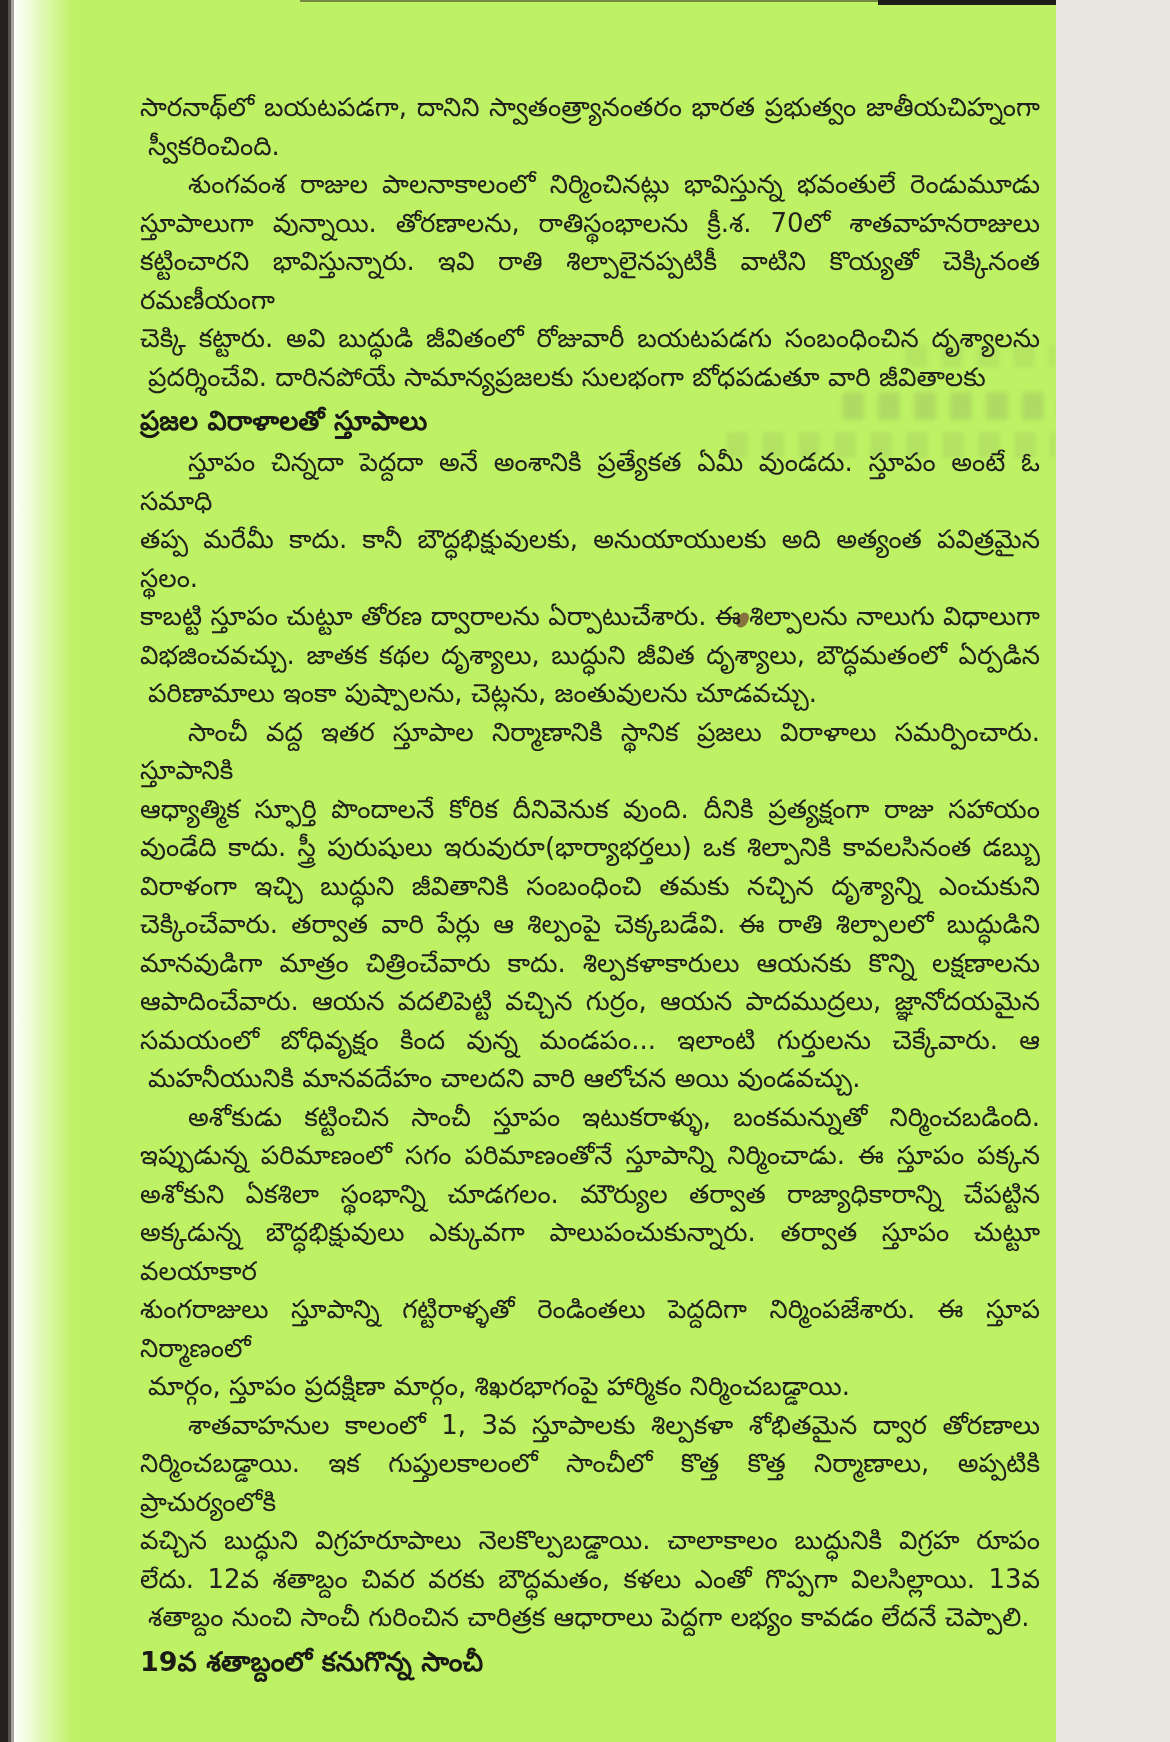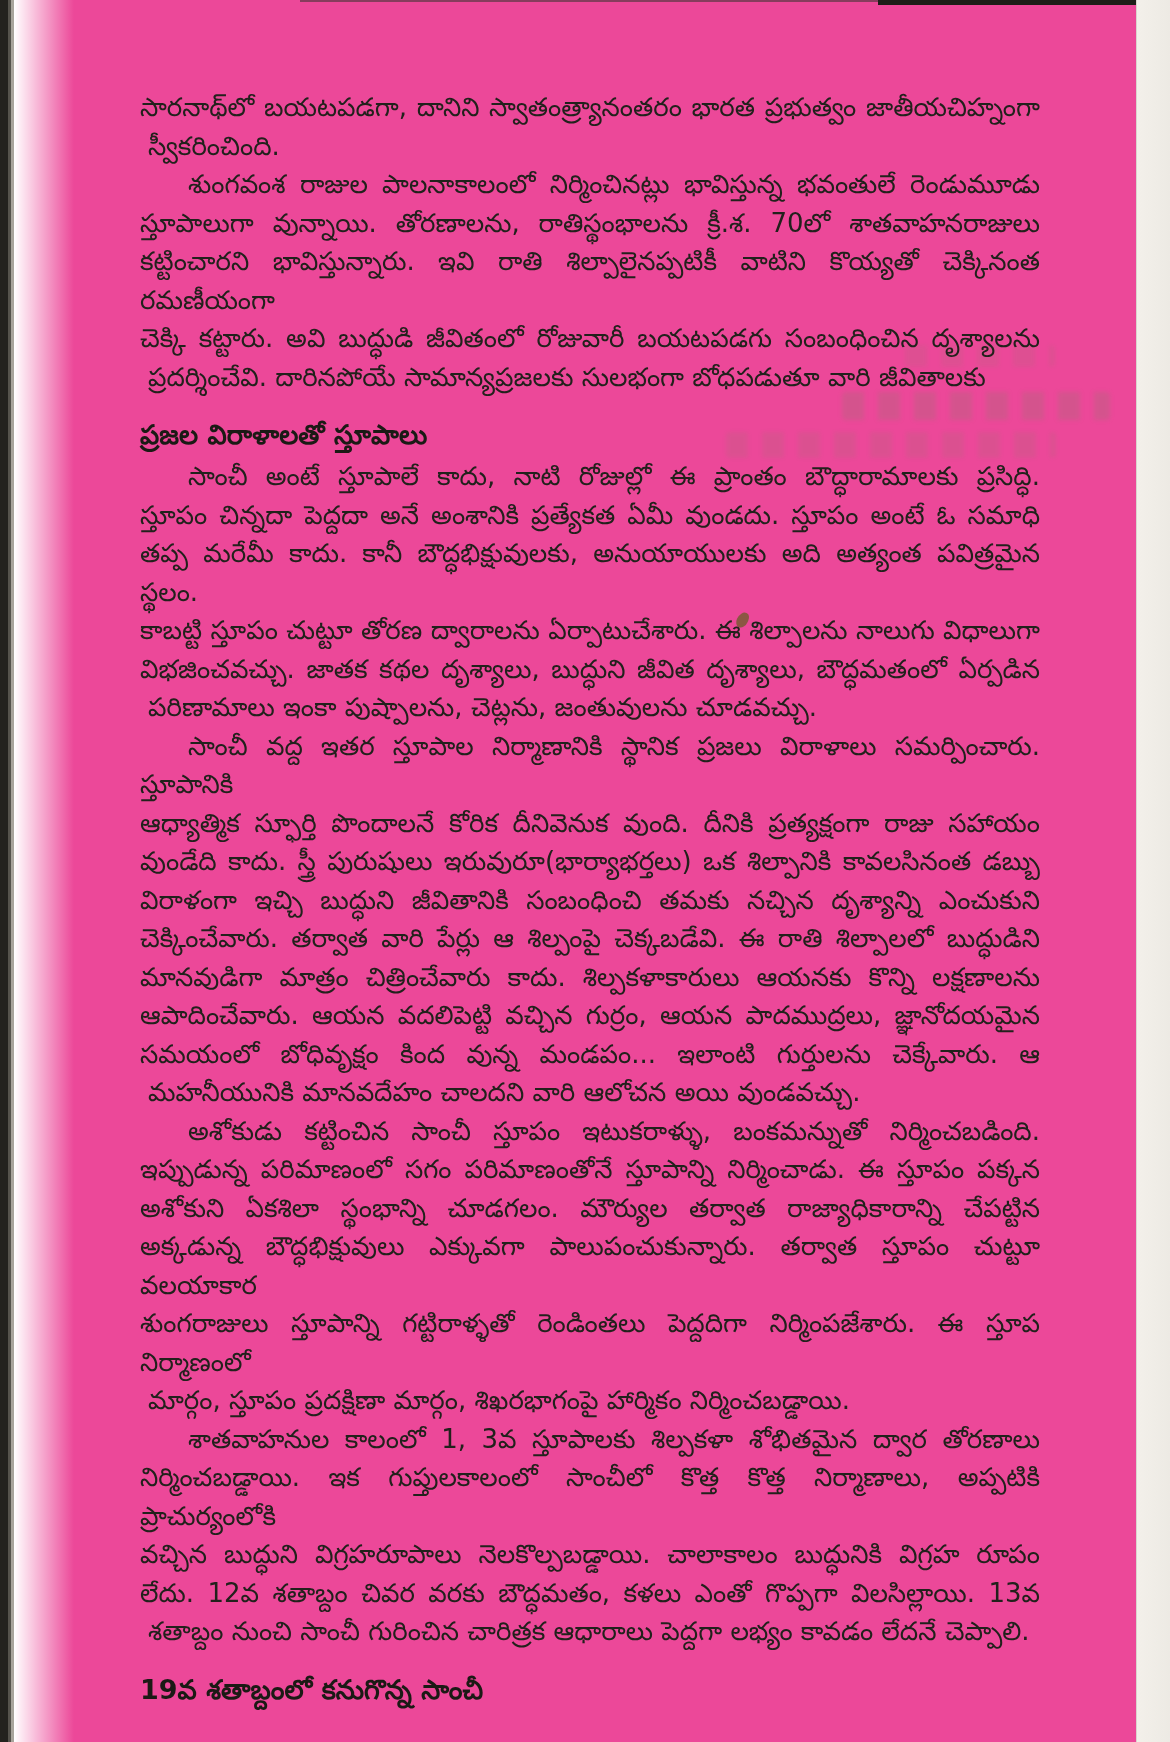--- a/index.html
+++ b/index.html
@@ -1,20 +1,20 @@
 <!DOCTYPE html>
 <html><head>
 <meta charset="utf-8">
 <style>
   html, body { margin: 0; padding: 0; background: #e9e7e2; }
   .page {
     position: relative;
-    width: 1170px;
+    width: 1056px;
     height: 1742px;
-    background: #ec4899;
+    background: #bef264;
     overflow: hidden;
     font-family: "DejaVu Sans", "Liberation Sans", sans-serif;
     color: #22211c;
     text-decoration: underline;
   }
   
   .edge-left {
     position: absolute; left: 0; top: 0; width: 14px; height: 100%;
     background: linear-gradient(90deg, #23221e 0 8px, #55534c 8px 11px, #a8a49c 11px 14px);
   }
@@ -59,21 +59,21 @@
   .line {
     font-size: 26px;
     line-height: 38.5px;
     text-align: justify;
     text-align-last: justify;
     white-space: normal;
   }
   .para .line:last-child { text-align-last: left; margin-left: 8px; }
   .para.indent .line:first-child { text-indent: 48px; }
   .heading {
-    margin: 20px 0 3px 0;
+    margin: 6px 0 3px 0;
     font-size: 27px;
     line-height: 38px;
     font-weight: 700;
     color: #1b1a15;
   }
 </style>
 </head>
 <body>
 
 <div class="page">
@@ -101,21 +101,20 @@
         <div class="line">శుంగవంశ రాజుల పాలనాకాలంలో నిర్మించినట్లు భావిస్తున్న భవంతులే రెండుమూడు</div>
         <div class="line">స్తూపాలుగా వున్నాయి. తోరణాలను, రాతిస్థంభాలను క్రీ.శ. 70లో శాతవాహనరాజులు</div>
         <div class="line">కట్టించారని భావిస్తున్నారు. ఇవి రాతి శిల్పాలైనప్పటికీ వాటిని కొయ్యతో చెక్కినంత రమణీయంగా</div>
         <div class="line">చెక్కి కట్టారు. అవి బుద్ధుడి జీవితంలో రోజువారీ బయటపడగు సంబంధించిన దృశ్యాలను</div>
         <div class="line">ప్రదర్శించేవి. దారినపోయే సామాన్యప్రజలకు సులభంగా బోధపడుతూ వారి జీవితాలకు</div>
       </div>
 
     <h2 class="heading">ప్రజల విరాళాలతో స్తూపాలు</h2>
 
     <div class="para indent">
-        <div class="line">సాంచీ అంటే స్తూపాలే కాదు, నాటి రోజుల్లో ఈ ప్రాంతం బౌద్ధారామాలకు ప్రసిద్ధి.</div>
         <div class="line">స్తూపం చిన్నదా పెద్దదా అనే అంశానికి ప్రత్యేకత ఏమీ వుండదు. స్తూపం అంటే ఓ సమాధి</div>
         <div class="line">తప్ప మరేమీ కాదు. కానీ బౌద్ధభిక్షువులకు, అనుయాయులకు అది అత్యంత పవిత్రమైన స్థలం.</div>
         <div class="line">కాబట్టి స్తూపం చుట్టూ తోరణ ద్వారాలను ఏర్పాటుచేశారు. ఈ శిల్పాలను నాలుగు విధాలుగా</div>
         <div class="line">విభజించవచ్చు. జాతక కథల దృశ్యాలు, బుద్ధుని జీవిత దృశ్యాలు, బౌద్ధమతంలో ఏర్పడిన</div>
         <div class="line">పరిణామాలు ఇంకా పుష్పాలను, చెట్లను, జంతువులను చూడవచ్చు.</div>
       </div>
 
     <div class="para indent">
         <div class="line">సాంచీ వద్ద ఇతర స్తూపాల నిర్మాణానికి స్థానిక ప్రజలు విరాళాలు సమర్పించారు. స్తూపానికి</div>
         <div class="line">ఆధ్యాత్మిక స్ఫూర్తి పొందాలనే కోరిక దీనివెనుక వుంది. దీనికి ప్రత్యక్షంగా రాజు సహాయం</div>

